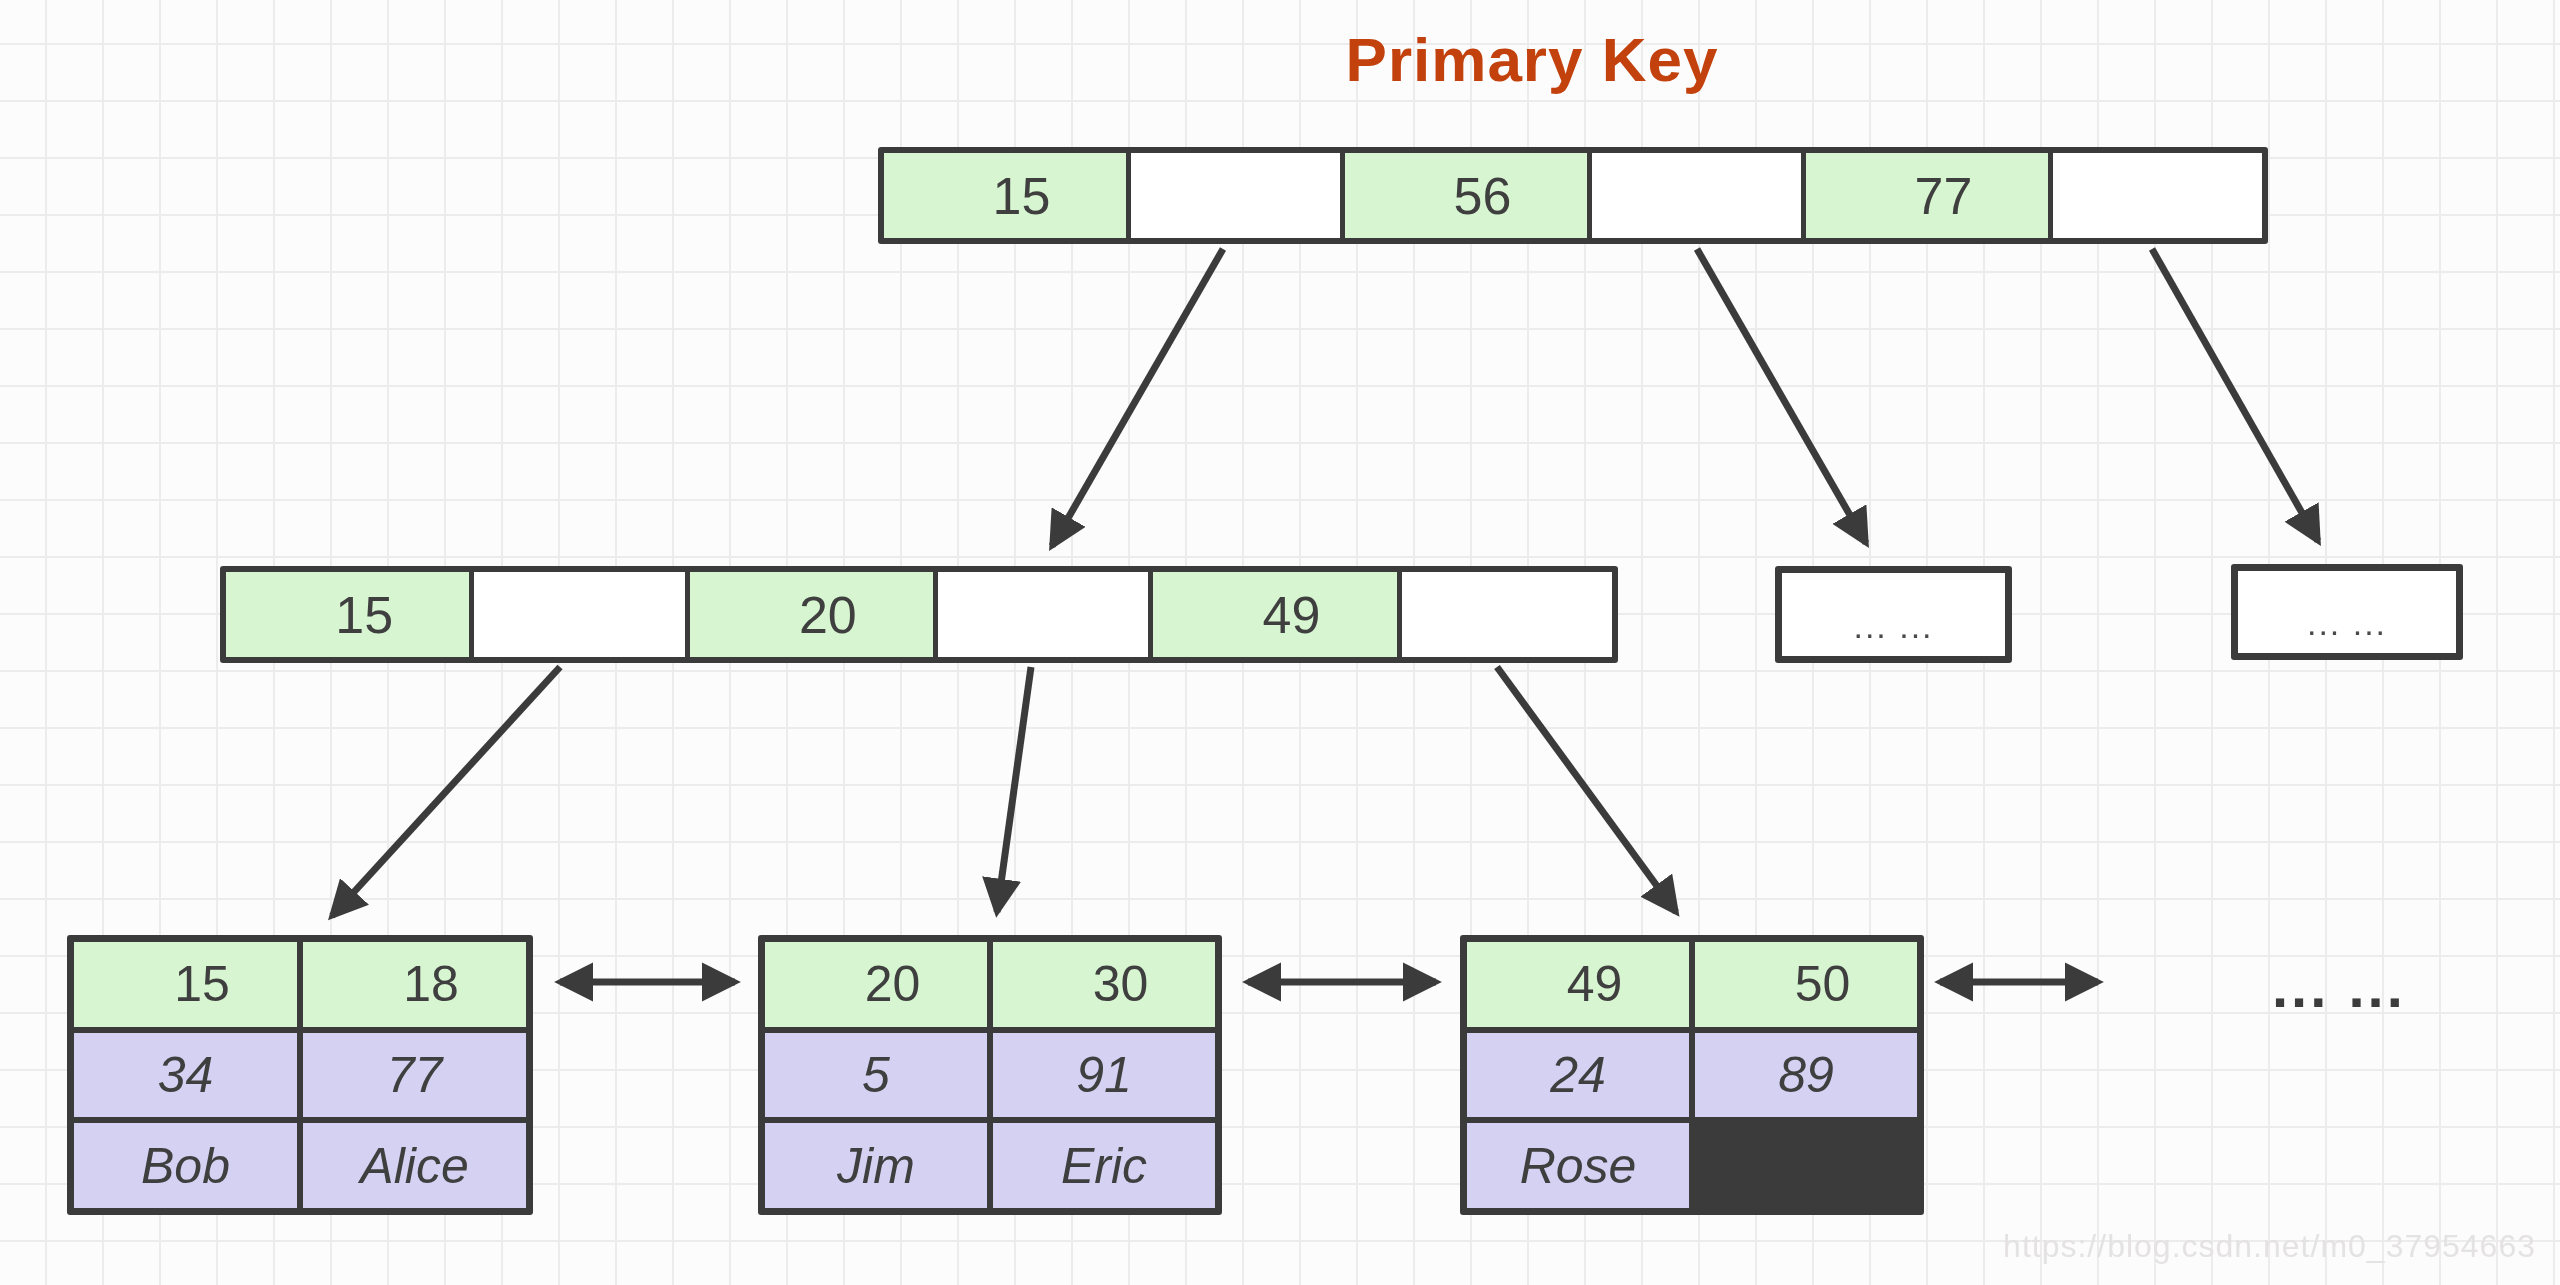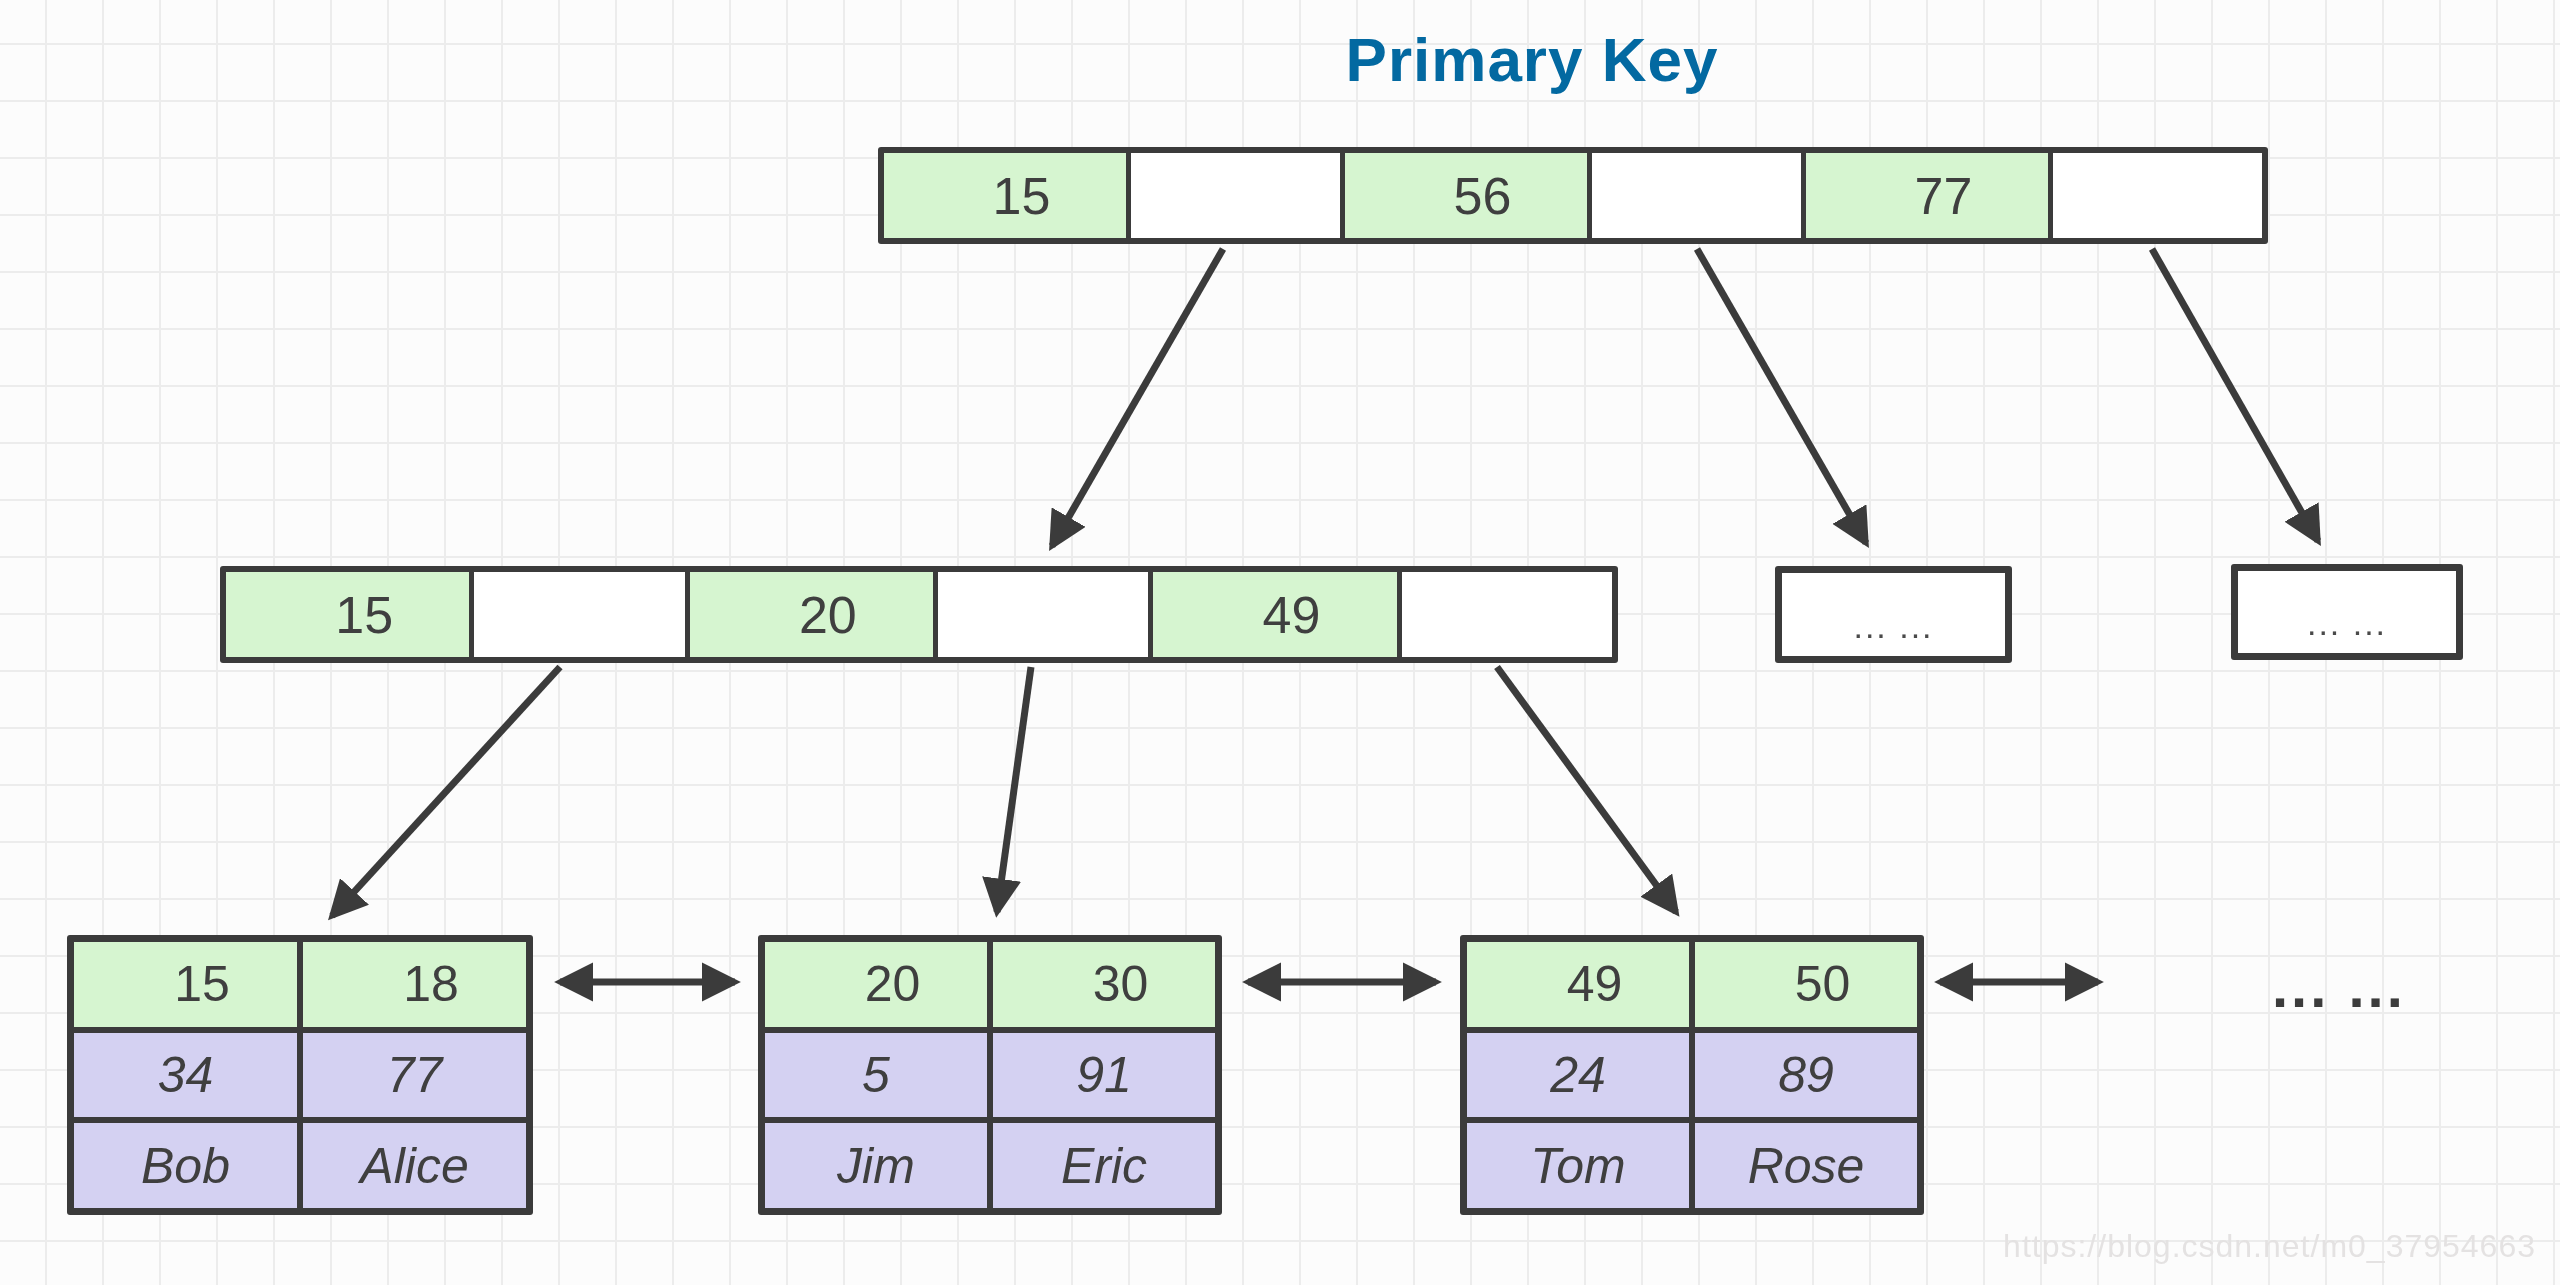--- a/index.html
+++ b/index.html
@@ -10,21 +10,21 @@
     background-image:
       linear-gradient(var(--grid-line,#ececec) 2px, transparent 2px),
       linear-gradient(90deg, var(--grid-line,#ececec) 2px, transparent 2px);
     background-size:57px 57px;
     background-position:-12px -14px;
     color:var(--text-dark,#3f3f3f);
   }
   .abs{position:absolute;}
   .title{
     top:24px;left:1532px;transform:translateX(-50%);
-    font-size:62px;font-weight:bold;color:#0369a1;white-space:nowrap;
+    font-size:62px;font-weight:bold;color:#c2410c;white-space:nowrap;
     letter-spacing:1px;
   }
   
   .inode{
     display:flex;gap:5px;padding:6px;box-sizing:border-box;
     background:var(--border-dark,#3b3b3b);border-radius:3px;
   }
   .inode .cell{
     flex:1 1 0;display:flex;align-items:center;justify-content:center;
     font-size:52px;background:#ffffff;
@@ -104,21 +104,20 @@
   <div class="cell p">91</div>
   <div class="cell p">Jim</div>
   <div class="cell p">Eric</div>
 </div>
 
 <div class="abs leaf" style="left:1460px;top:935px;width:464px;height:280px;">
   <div class="cell g">49</div>
   <div class="cell g">50</div>
   <div class="cell p">24</div>
   <div class="cell p">89</div>
-  <div class="cell p">Tom</div>
   <div class="cell p">Rose</div>
 </div>
 
 <div class="abs big-ellipsis" style="left:2272px;top:958px;">... ...</div>
 
 <svg class="abs arrows" width="2560" height="1285" viewBox="0 0 2560 1285">
   <defs>
     <marker id="ah" viewBox="0 0 10 10" refX="8.5" refY="5" markerWidth="5.6" markerHeight="5.6" orient="auto-start-reverse">
       <path class="head" d="M0,0 L10,5 L0,10 z"></path>
     </marker>

